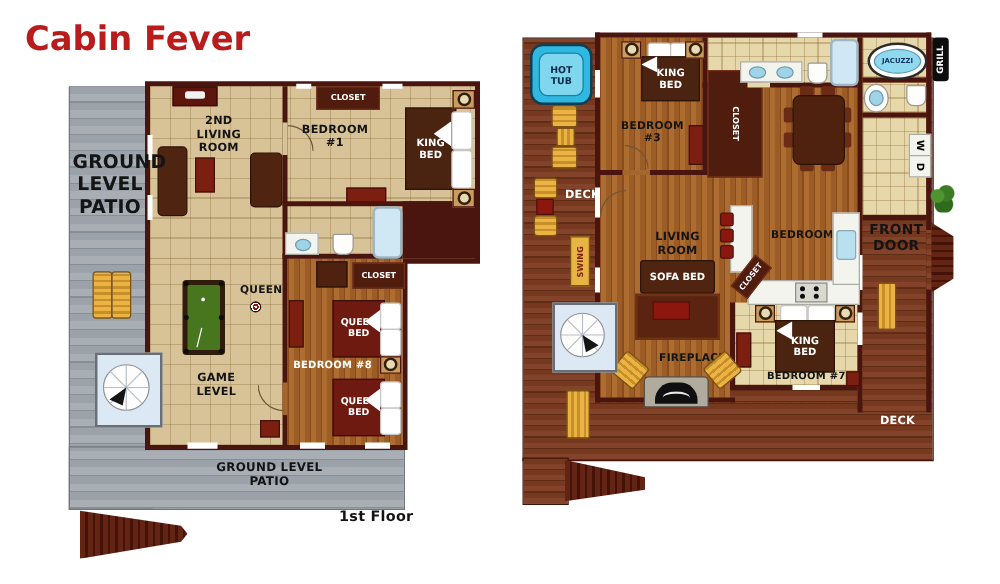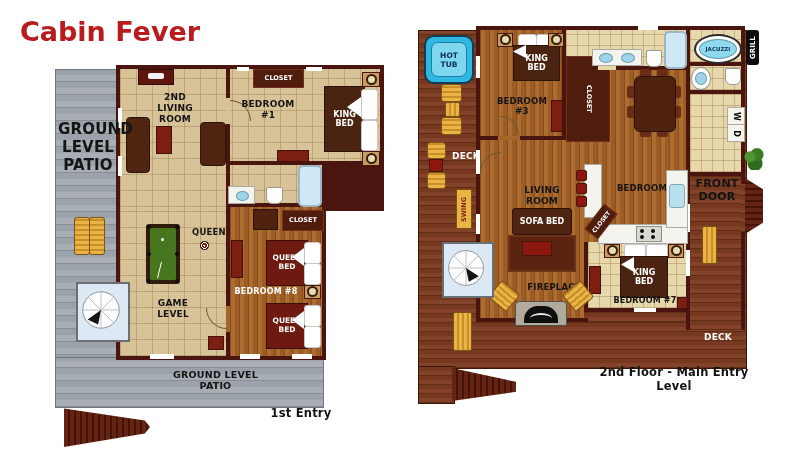--- a/index.html
+++ b/index.html
@@ -169,21 +169,21 @@
       <circle cx="24" cy="24" r="19" fill="#fdfdfd" stroke="#8b9097"></circle>
       <path d="M24 5 L24 43 M5 24 L43 24 M11 11 L37 37 M37 11 L11 37" stroke="#b9bec5" stroke-width="1"></path>
       <path d="M24 24 L10 34 L21 39 Z" fill="#151515"></path>
     </svg>
   </div>
   <div class="lbl" style="left:58px;top:120px;width:60px;font-size:15px">GROUND
 LEVEL
 PATIO</div>
   <div class="lbl" style="left:148px;top:369px;width:135px;font-size:9.5px">GROUND LEVEL
 PATIO</div>
-  <div class="lbl" style="left:266px;top:407px;width:70px;font-size:11.5px">1st Entry</div>
+  <div class="lbl" style="left:266px;top:407px;width:70px;font-size:11.5px">1st Floor</div>
 
   <div class="abs stairV" style="left:64px;top:407px;width:86px;height:40px;
        clip-path:polygon(0 4%,94% 34%,100% 50%,94% 66%,0 100%)"></div>
 
   <div class="abs deck" style="left:418px;top:30px;width:327px;height:337px;border:1px solid #40150a"></div>
   <div class="abs deck" style="left:418px;top:366px;width:35px;height:36px;border:1px solid #40150a"></div>
   <div class="abs stairV" style="left:452px;top:368px;width:64px;height:33px;
        clip-path:polygon(0 0,100% 42%,100% 72%,0 100%)"></div>
 
   <div class="abs wood" style="left:480px;top:30px;width:261px;height:292px"></div>
@@ -357,15 +357,14 @@
   <div class="abs benchY" style="left:445px;top:102px;width:13px;height:13px"></div>
   <div class="abs chairY" style="left:441px;top:117px;width:19px;height:16px"></div>
   <div class="lbl wlbl" style="left:446px;top:151px;width:40px;font-size:9px">DECK</div>
   <div class="abs chairY" style="left:427px;top:142px;width:17px;height:15px"></div>
   <div class="abs redf" style="left:429px;top:159px;width:12px;height:11px"></div>
   <div class="abs chairY" style="left:427px;top:172px;width:17px;height:15px"></div>
   <div class="abs vtext" style="left:456px;top:189px;width:14px;height:38px;background:#e8b544;border:1px solid #7c5312;
        font:bold 6.5px 'DejaVu Sans',sans-serif;color:#7a1f12">SWING</div>
   <div class="abs benchY" style="left:453px;top:312px;width:17px;height:37px"></div>
   <div class="lbl wlbl" style="left:696px;top:332px;width:44px;font-size:9px">DECK</div>
-  <div class="lbl" style="left:594px;top:366px;width:160px;font-size:11.5px">2nd Floor - Main Entry Level</div>
 
 </div>
 
 </body></html>

